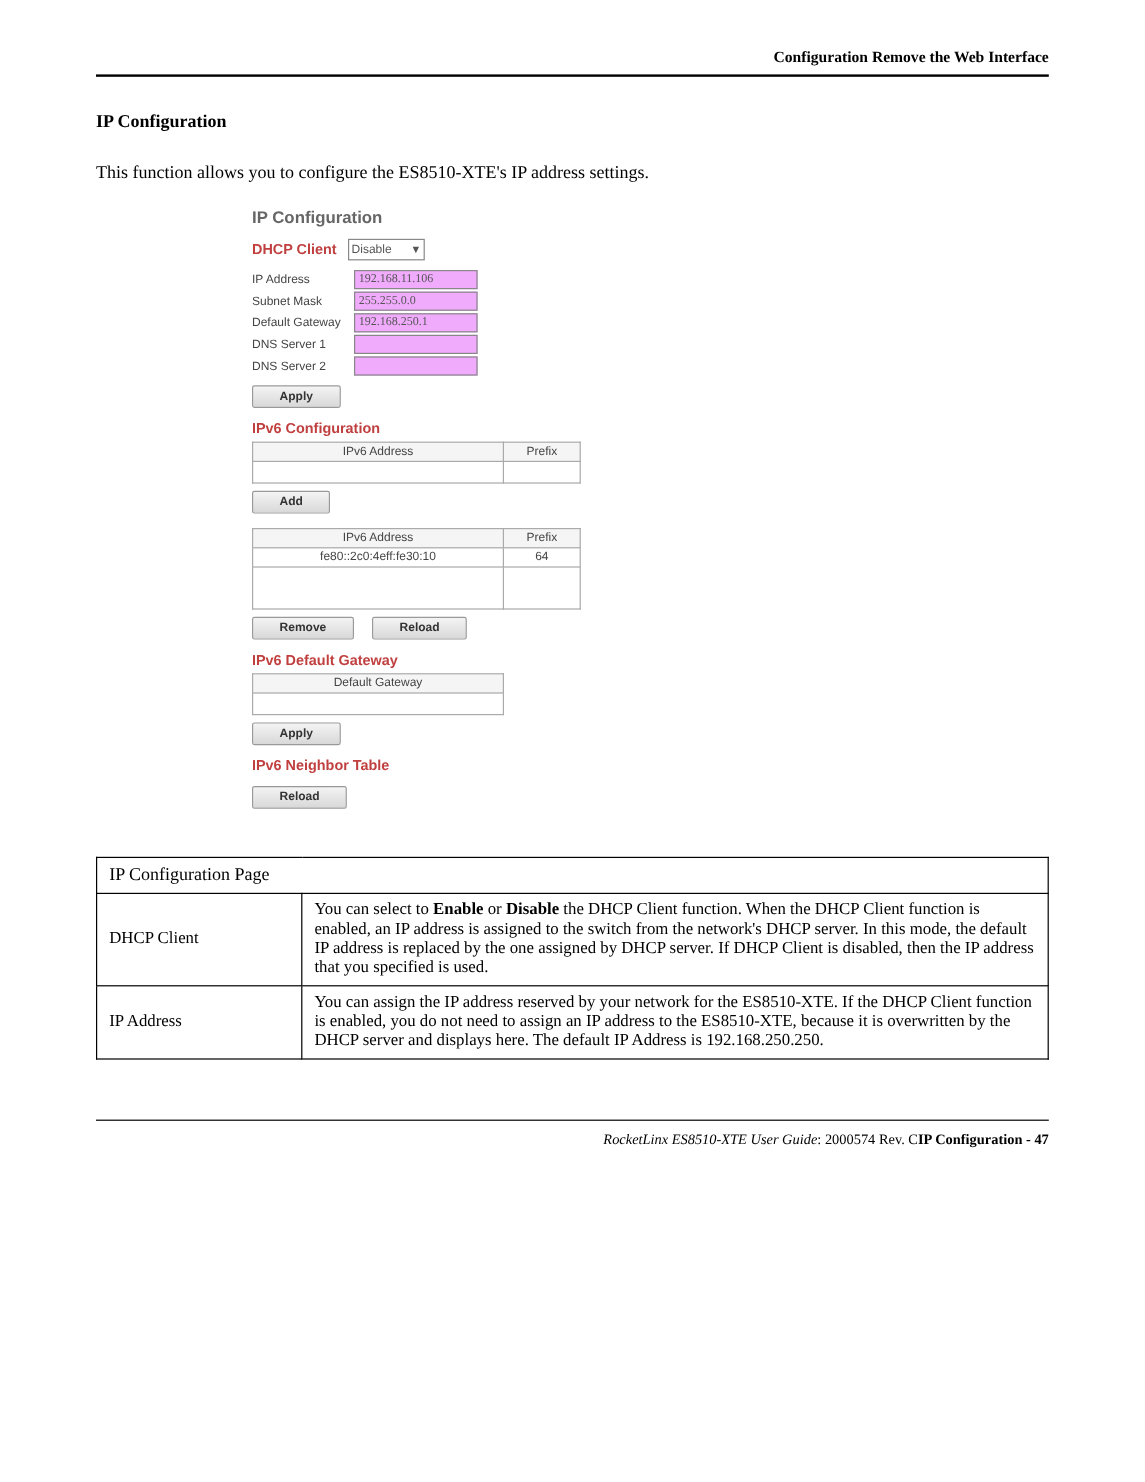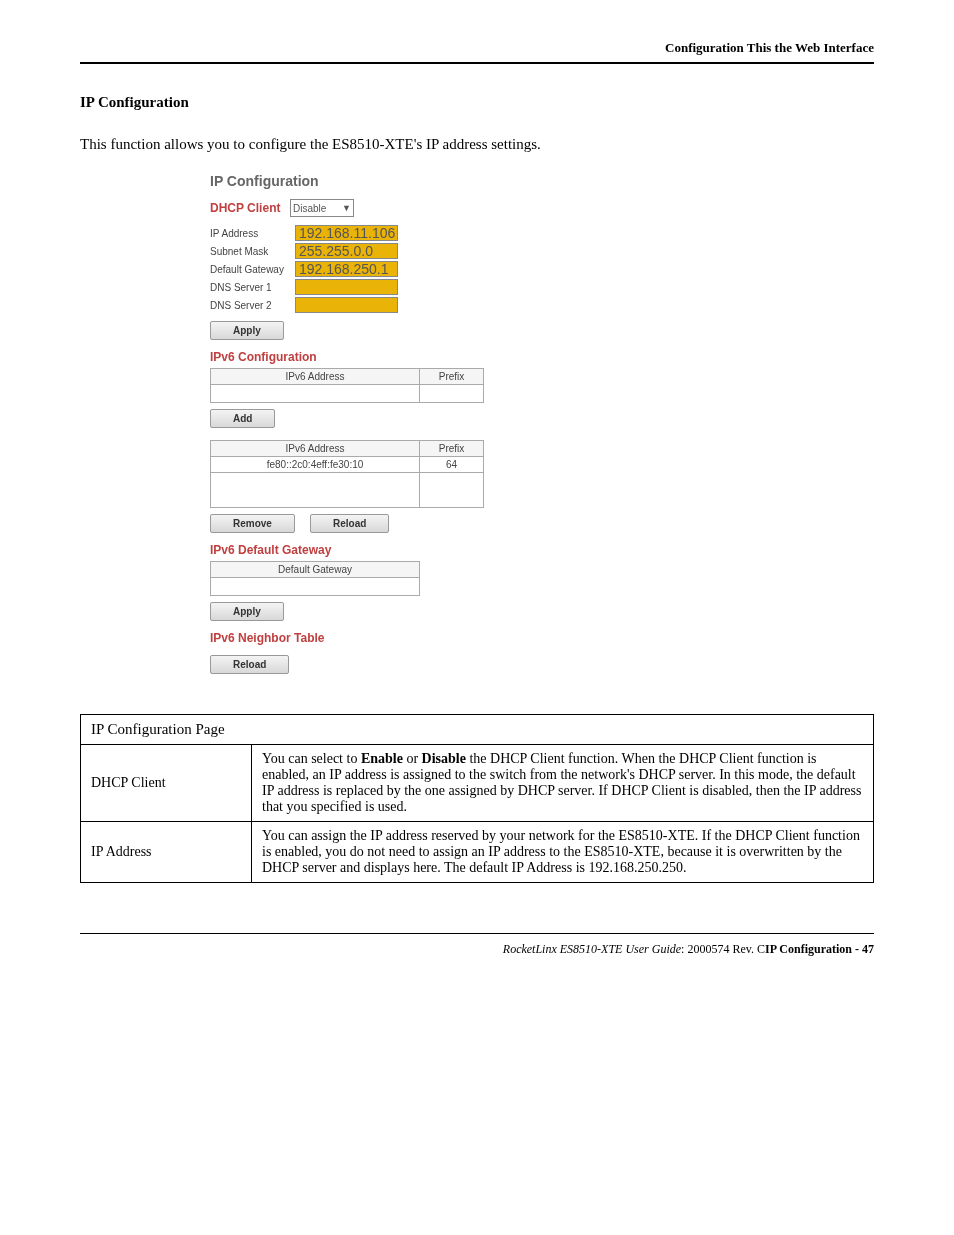--- a/index.html
+++ b/index.html
@@ -46,25 +46,26 @@
   .sc-subtitle {
     font-weight: bold;
     font-size: 12px;
     color: #c04040;
     margin: 10px 0 4px 0;
   }
   .field-row { display:flex; align-items:center; margin:2px 0; }
   .field-label { width: 85px; font-size: 10px; color: #444; }
   .textbox {
     border: 1px solid #888;
-    background: #eab308;
+    background: #f0abfc;
     height: 14px;
-    font-size: 14px;
+    font-size: 10px;
     padding: 0 3px;
     line-height: 14px;
+    font-family: Liberation Serif, serif;
   }
   .select {
     border: 1px solid #888;
     background: #fff;
     height: 16px;
     font-size: 10px;
     padding: 0 2px;
     display: inline-flex;
     align-items: center;
     justify-content: space-between;
@@ -122,21 +123,21 @@
   }
   .footer .left { font-style: italic; }
   .footer .left .rev { font-style: normal; }
   .footer .right { font-weight: bold; }
   .arrow { font-size: 9px; }
 </style>
 </head>
 <body>
 
 <div class="page">
-  <div class="top-header">Configuration This the Web Interface</div>
+  <div class="top-header">Configuration Remove the Web Interface</div>
 
   <div class="section-title">IP Configuration</div>
   <div class="intro-text">This function allows you to configure the ES8510-XTE's IP address settings.</div>
 
   <div class="screenshot-area">
     <div class="sc-title">IP Configuration</div>
 
     <div class="field-row">
       <span class="sc-subtitle" style="margin:0;width:80px">DHCP Client</span>
       <span class="select">

